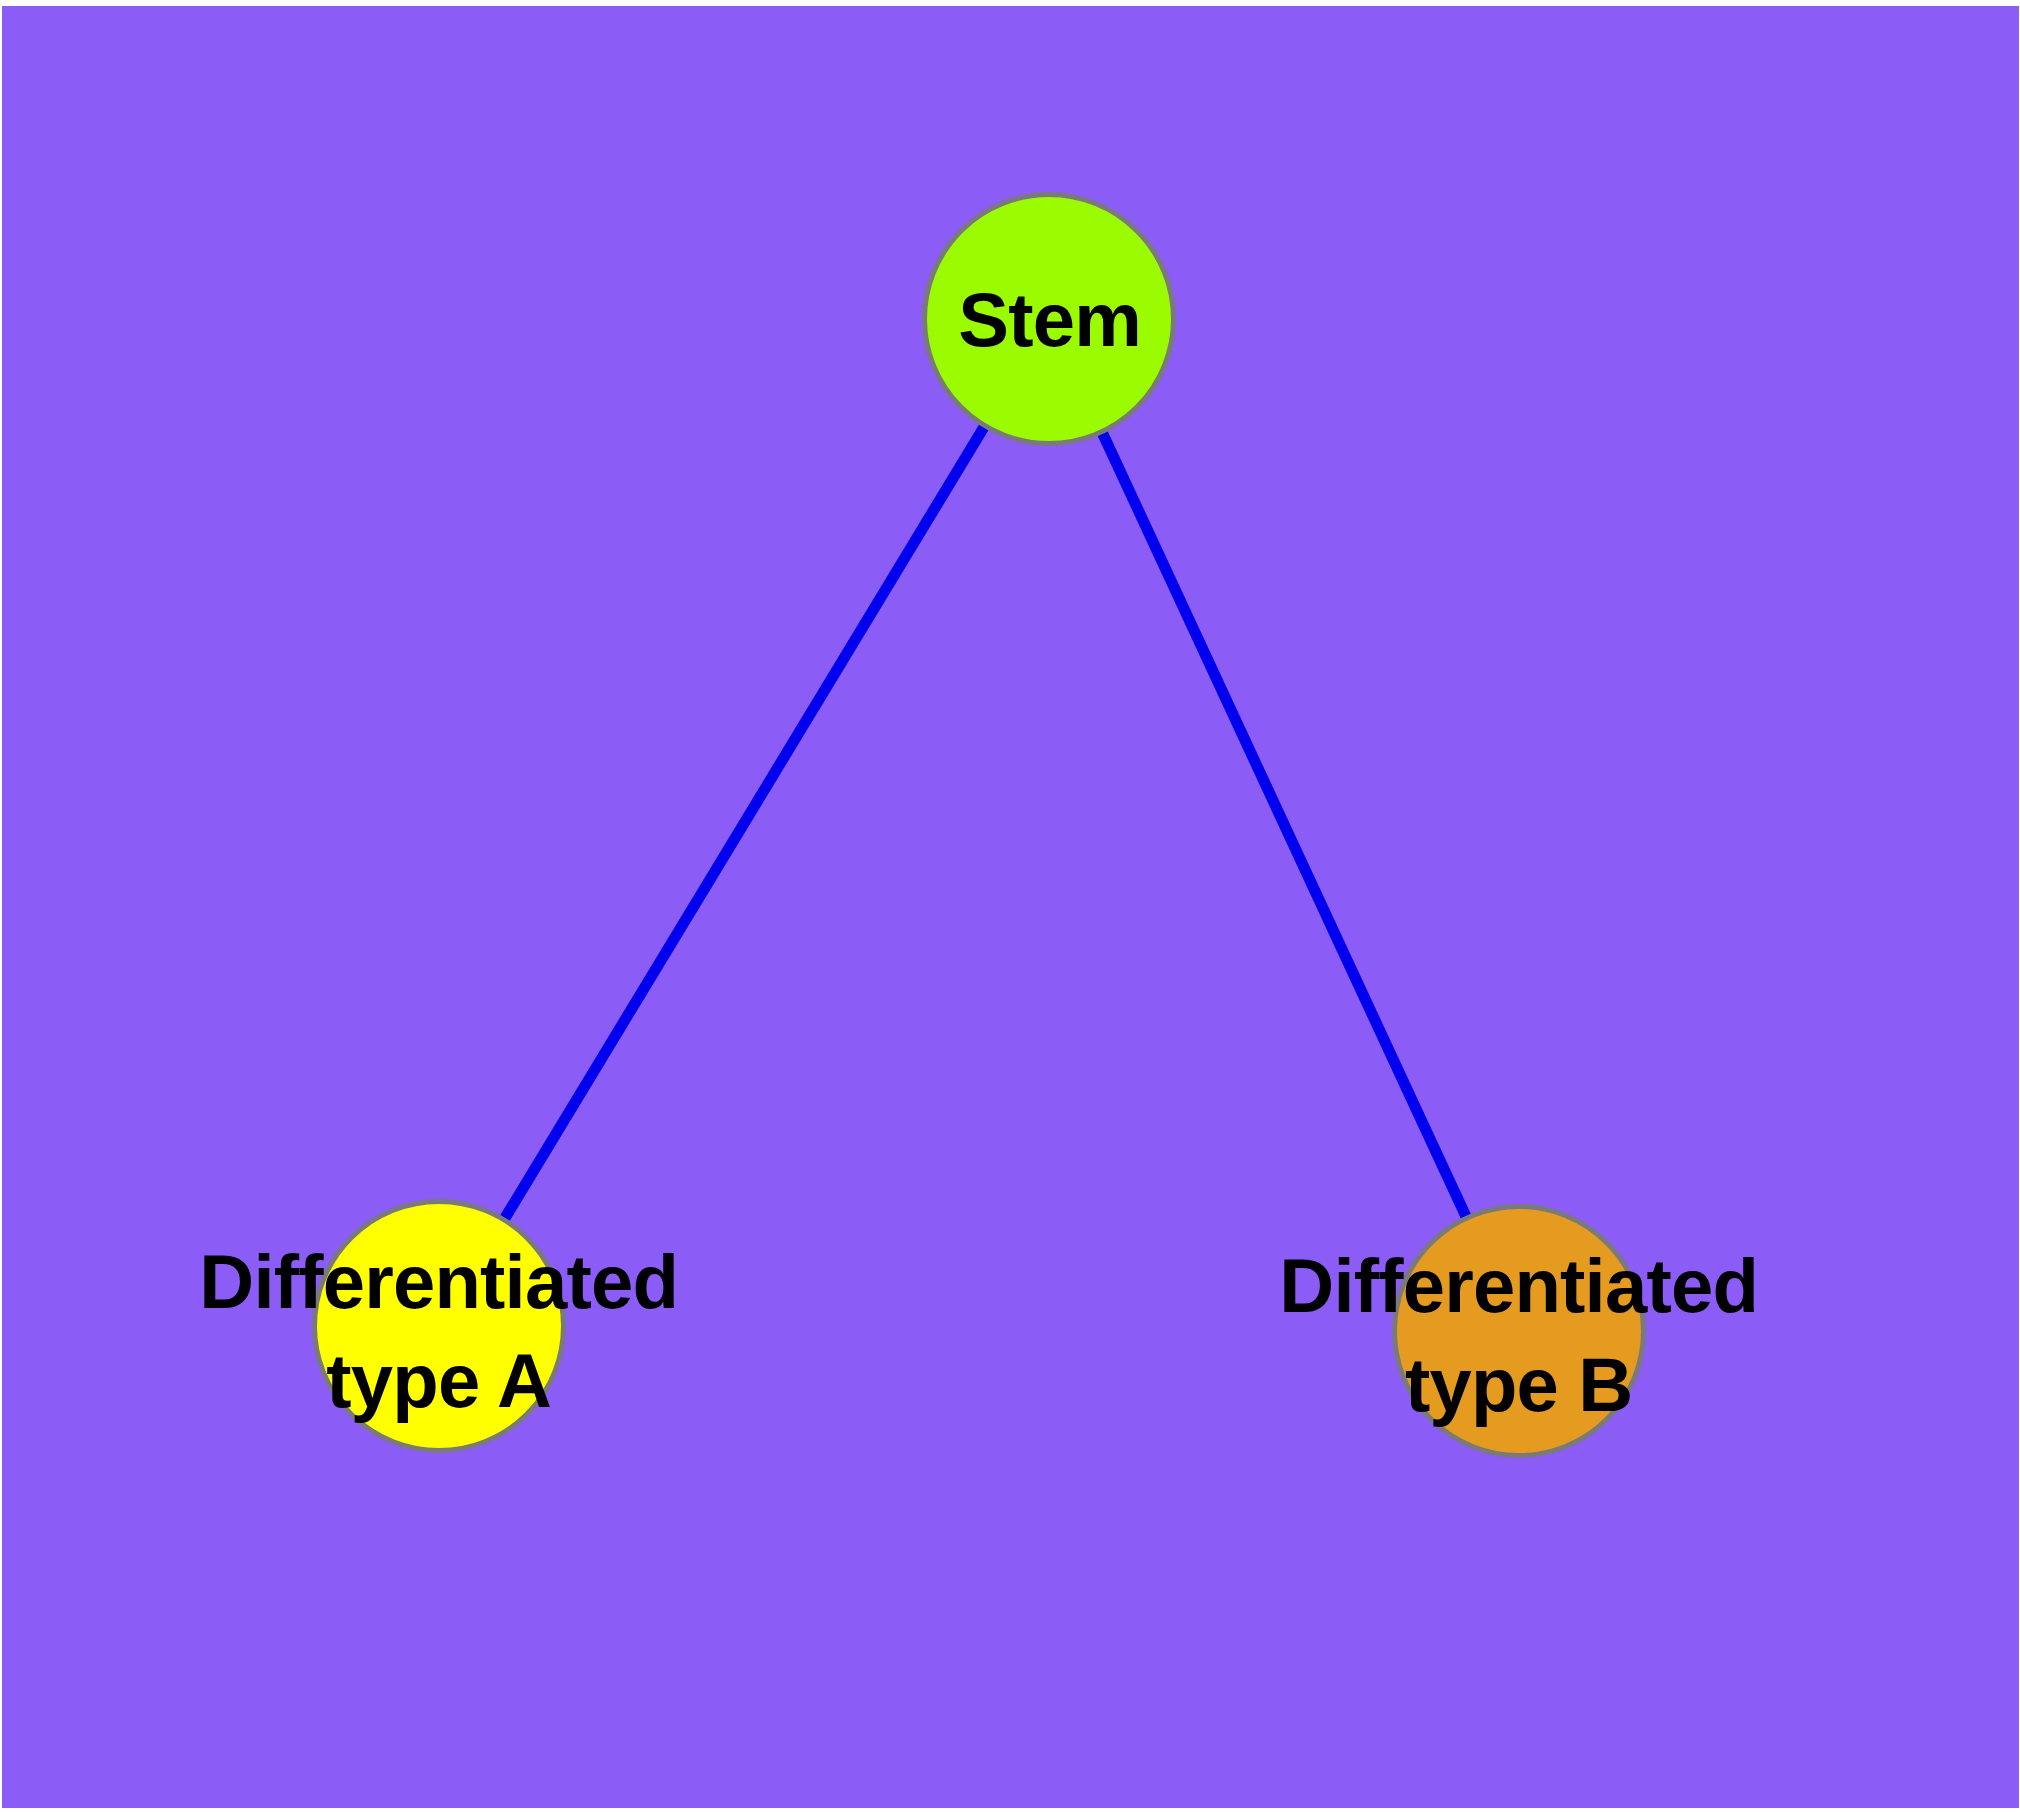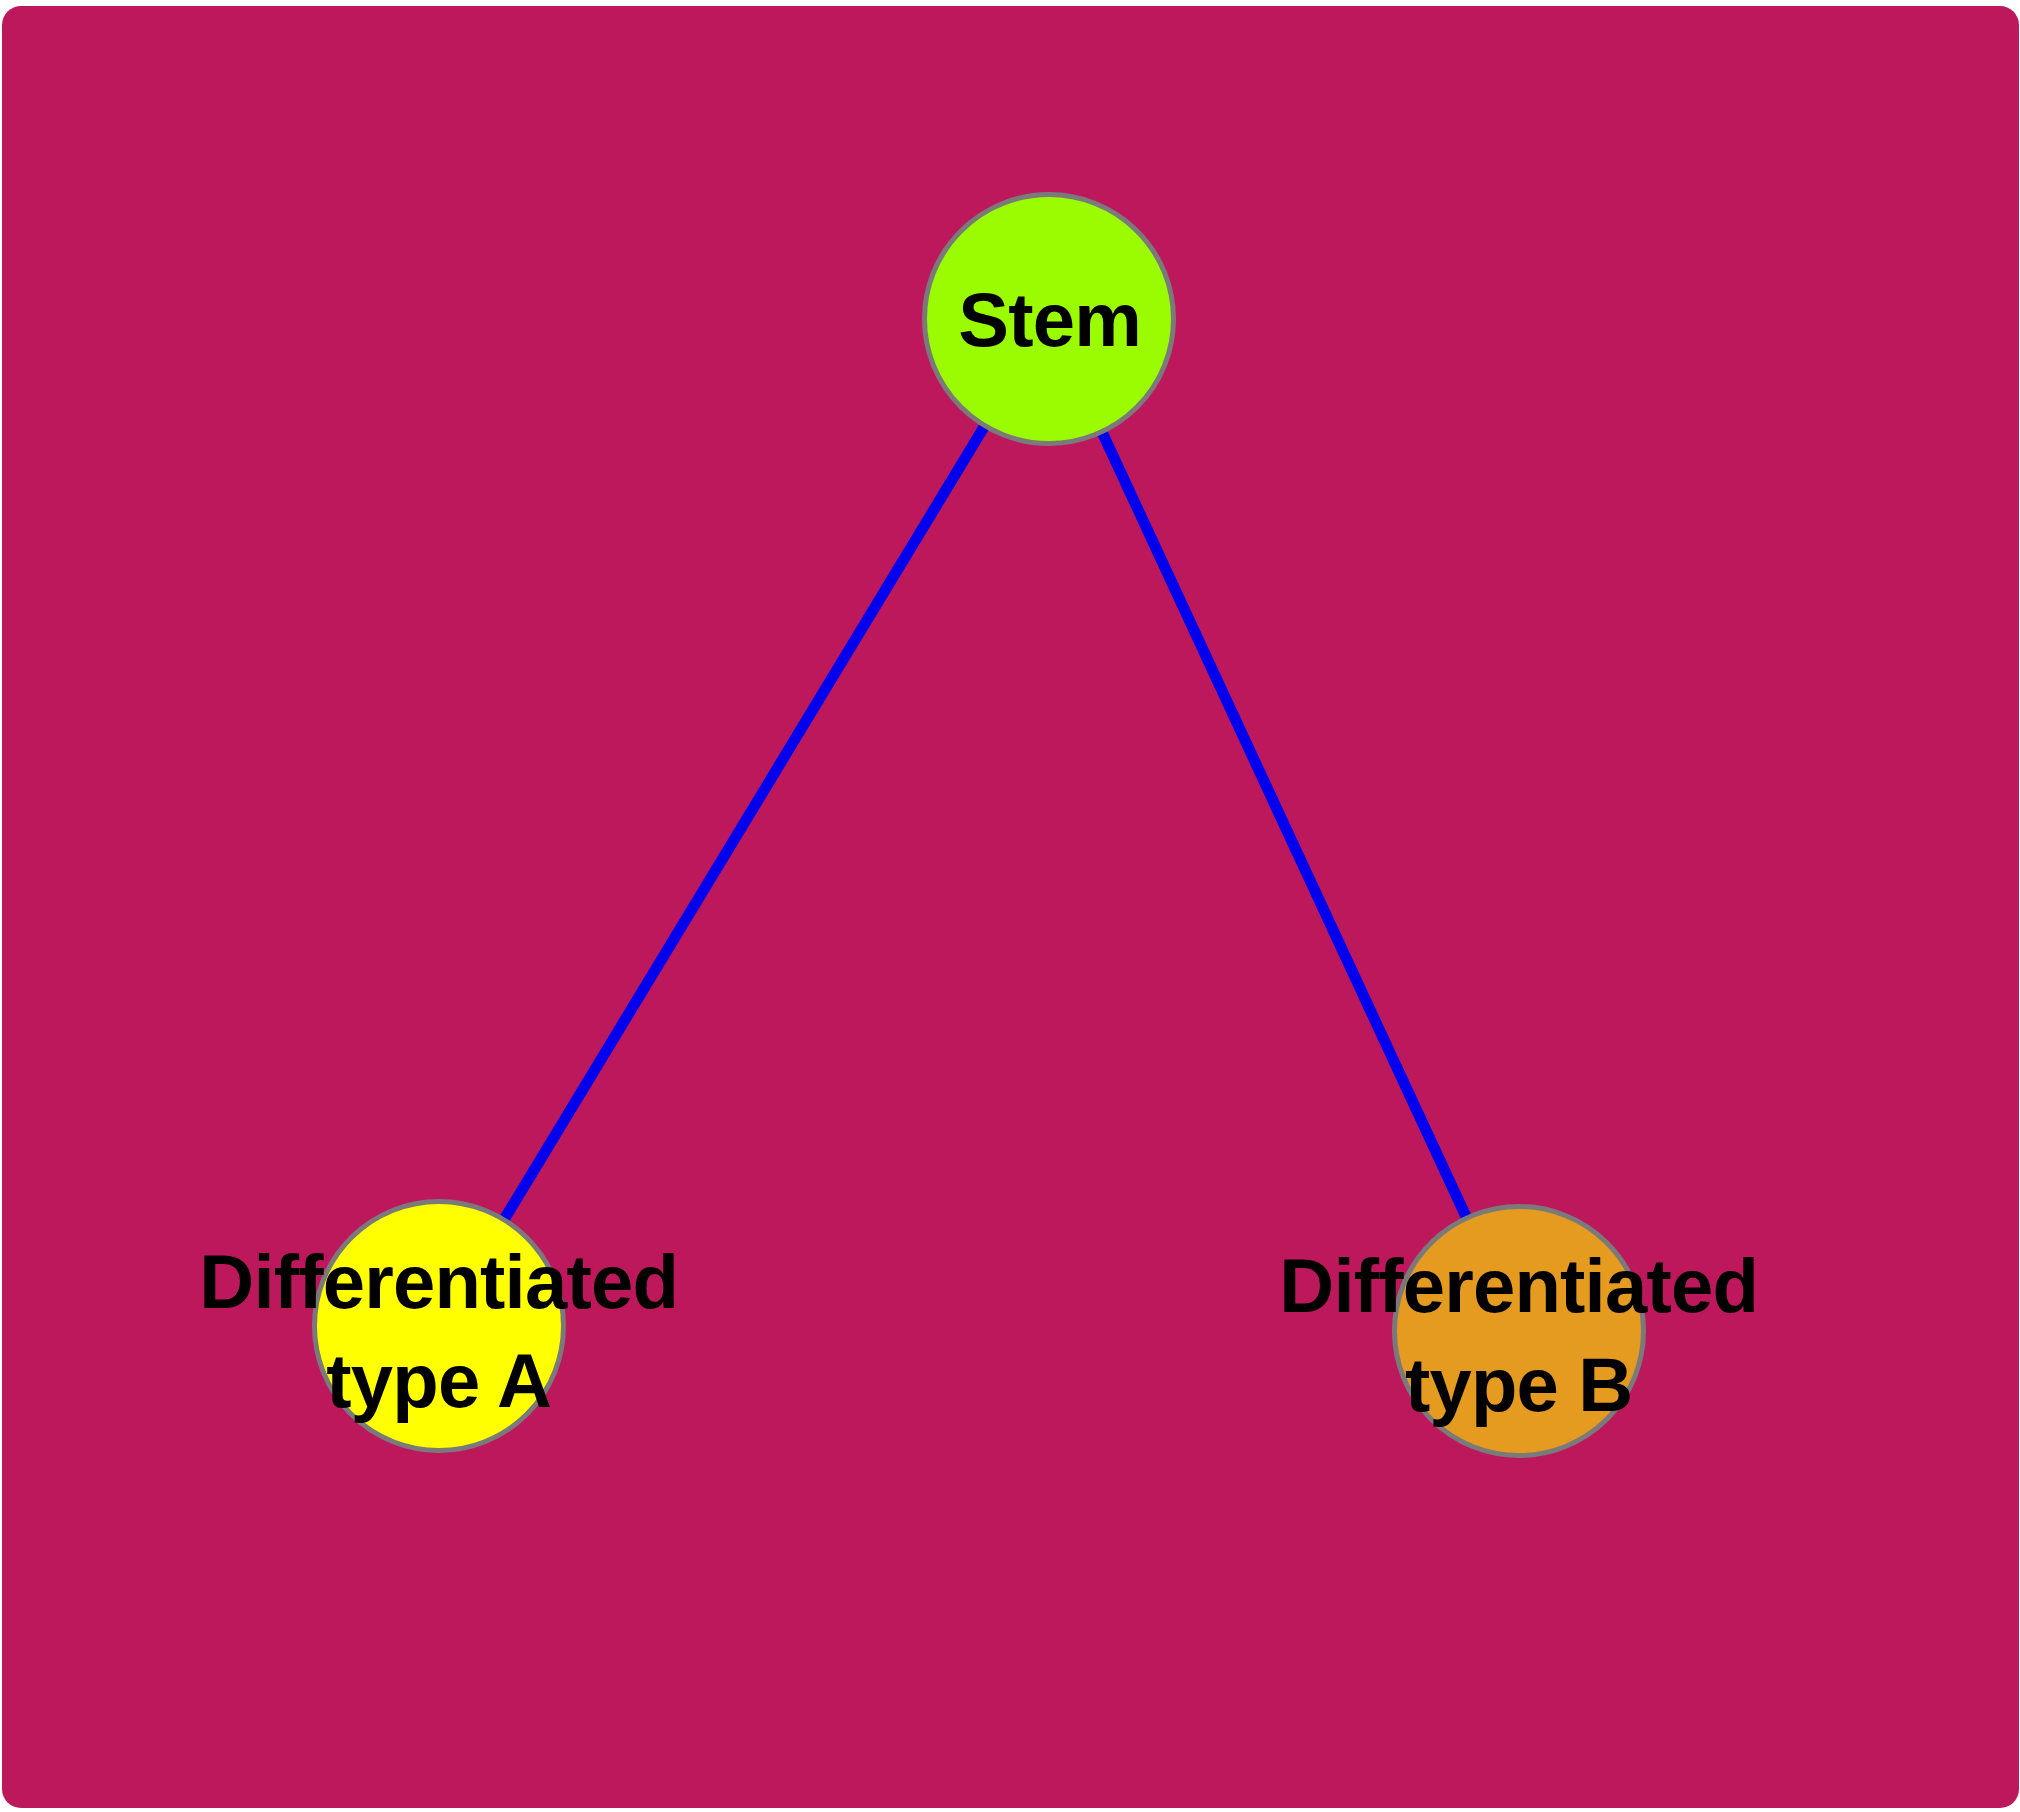--- a/index.html
+++ b/index.html
@@ -51,21 +51,21 @@
   #node-typea-circle  { left: 310px;  top: 1193px; }
   #node-typeb-circle  { left: 1390px; top: 1198px; }
 
   #node-stem-label    { left: 709px;  top: 264px;  }
   #node-typea-label   { left: 98px;  top: 1226px; }
   #node-typeb-label   { left: 1178px; top: 1230px; }
 </style>
 </head>
 <body>
 
-<div class="canvas" style="background-color: #be185d; border-radius: 19px;">
+<div class="canvas" style="background-color: #8b5cf6;">
 
   <svg class="edges-layer" viewBox="0 0 2380 2126">
     <line x1="1236" y1="369" x2="516" y2="1558" stroke-width="13" style="stroke: rgb(0, 0, 238);"></line>
     <line x1="1236" y1="369" x2="1790" y2="1563" stroke-width="13" style="stroke: rgb(0, 0, 238);"></line>
   </svg>
 
   <div class="node-circle" id="node-stem-circle" style="background-color: rgb(155, 251, 0); border-color: rgb(122, 122, 122);"></div>
 
   <div class="node-circle" id="node-typea-circle" style="background-color: rgb(255, 255, 0); border-color: rgb(122, 122, 122);"></div>
 

